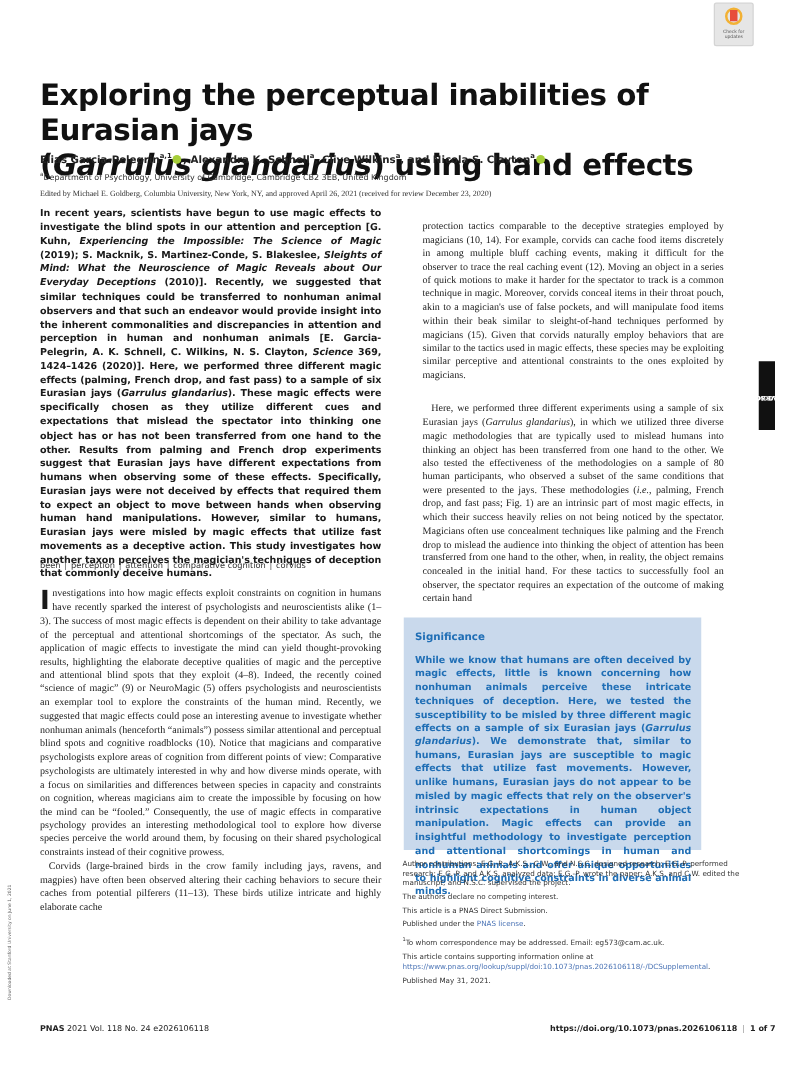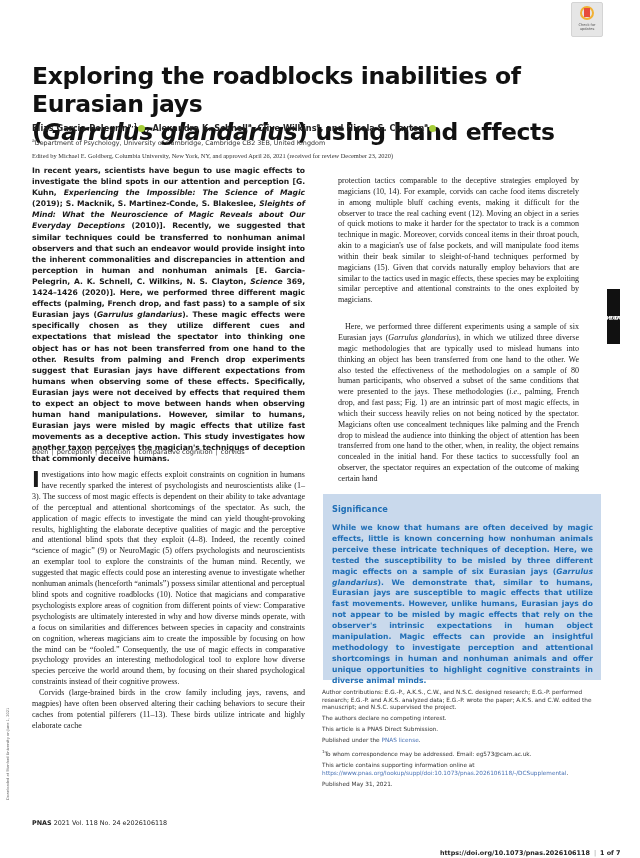--- a/index.html
+++ b/index.html
@@ -31,47 +31,47 @@
   #intro p.first { text-indent: 0; }
   .dropcap { float: left; font-size: 21px; line-height: 19px; font-weight: bold; margin: 1px 2px 0 0; font-family: "DejaVu Sans", sans-serif; }
 
   #rightcol { left: 322px; top: 160px; font-size: 8.05px; line-height: 10.85px; text-align: justify; color: #1a1a1a; }
   #rightcol p { margin: 16px; text-indent: 7px; }
   #rightcol p.cont { text-indent: 0; }
 
   #side-tab { position: absolute; left: 607px; top: 289px; width: 13px; height: 55px; background: #111; }
   #side-tab span { position: absolute; left: 50%; top: 50%; transform: translate(-50%, -50%) rotate(-90deg); white-space: nowrap; color: #fff; font-size: 4.8px; line-height: 5.4px; font-weight: bold; text-align: center; }
 
-  #significance { position: absolute; left: 323px; top: 494px; width: 278px; height: 186px; background: #c9d9ec; box-sizing: border-box; padding: 10px 8px 0 9px; }
+  #significance { position: absolute; left: 323px; top: 494px; width: 238px; height: 186px; background: #c9d9ec; box-sizing: border-box; padding: 10px 8px 0 9px; }
   #sig-title { font-size: 8.2px; font-weight: bold; color: #1f6eb5; margin-bottom: 9px; }
   #sig-text { font-size: 7.6px; line-height: 10.9px; font-weight: bold; color: #1f6eb5; text-align: justify; }
 
   #notes { position: absolute; left: 322px; top: 689px; width: 274px; font-size: 5.75px; line-height: 7.6px; color: #333; }
   #notes p { margin: 0 0 3.4px 0; }
   #notes .link { color: #4a73b5; }
   #notes sup { font-size: 4px; }
 
   #footer-left { position: absolute; left: 32px; top: 819px; font-size: 6.4px; color: #222; }
   #footer-left b { font-weight: bold; }
-  #footer-right { position: absolute; left: 420px; top: 849px; font-size: 6.4px; font-weight: bold; color: #222; padding-left: 20px; }
+  #footer-right { position: absolute; left: 420px; top: 819px; font-size: 6.4px; font-weight: bold; color: #222; padding-left: 20px; }
   #footer-right .bar { color: #999; margin: 0 4px; font-weight: normal; }
 
   #download-note { position: absolute; left: 6px; top: 800px; transform-origin: left top; transform: rotate(-90deg); font-size: 3.6px; color: #666; white-space: nowrap; }
 </style>
 </head>
 <body>
 
 <div id="check-updates" class="sans">
   <div class="ring"></div>
   <div class="bookmark"></div>
   <div class="lbl"><span>Check for</span><br><span>updates</span></div>
 </div>
 
 <div id="title" class="sans">
-  <span>Exploring the roadblocks inabilities of Eurasian jays</span><br>
+  <span>Exploring the perceptual inabilities of Eurasian jays</span><br>
   <span>(</span><i>Garrulus glandarius</i><span>) using hand effects</span>
 </div>
 
 <div id="authors" class="sans">
   <span>Elias Garcia-Pelegrin</span><sup>a,1</sup><span class="orcid"></span><span>, </span><span>Alexandra K. Schnell</span><sup>a</sup><span>, </span><span>Clive Wilkins</span><sup>a</sup><span>, </span><span>and </span><span>Nicola S. Clayton</span><sup>a</sup><span class="orcid"></span>
 </div>
 
 <div id="affil" class="sans"><sup>a</sup><span>Department of Psychology, University of Cambridge, Cambridge CB2 3EB, United Kingdom</span></div>
 <div id="edited" class="sans">Edited by Michael E. Goldberg, Columbia University, New York, NY, and approved April 26, 2021 (received for review December 23, 2020)</div>
 

